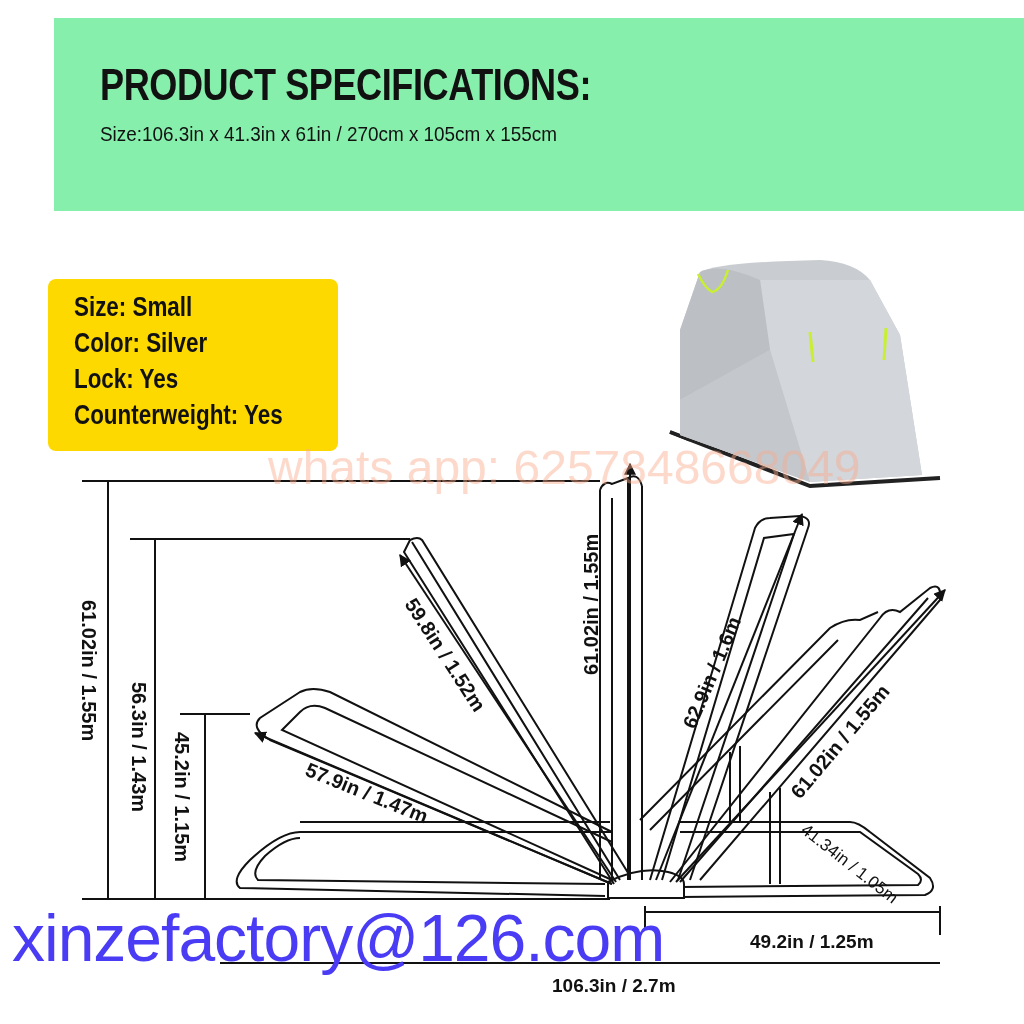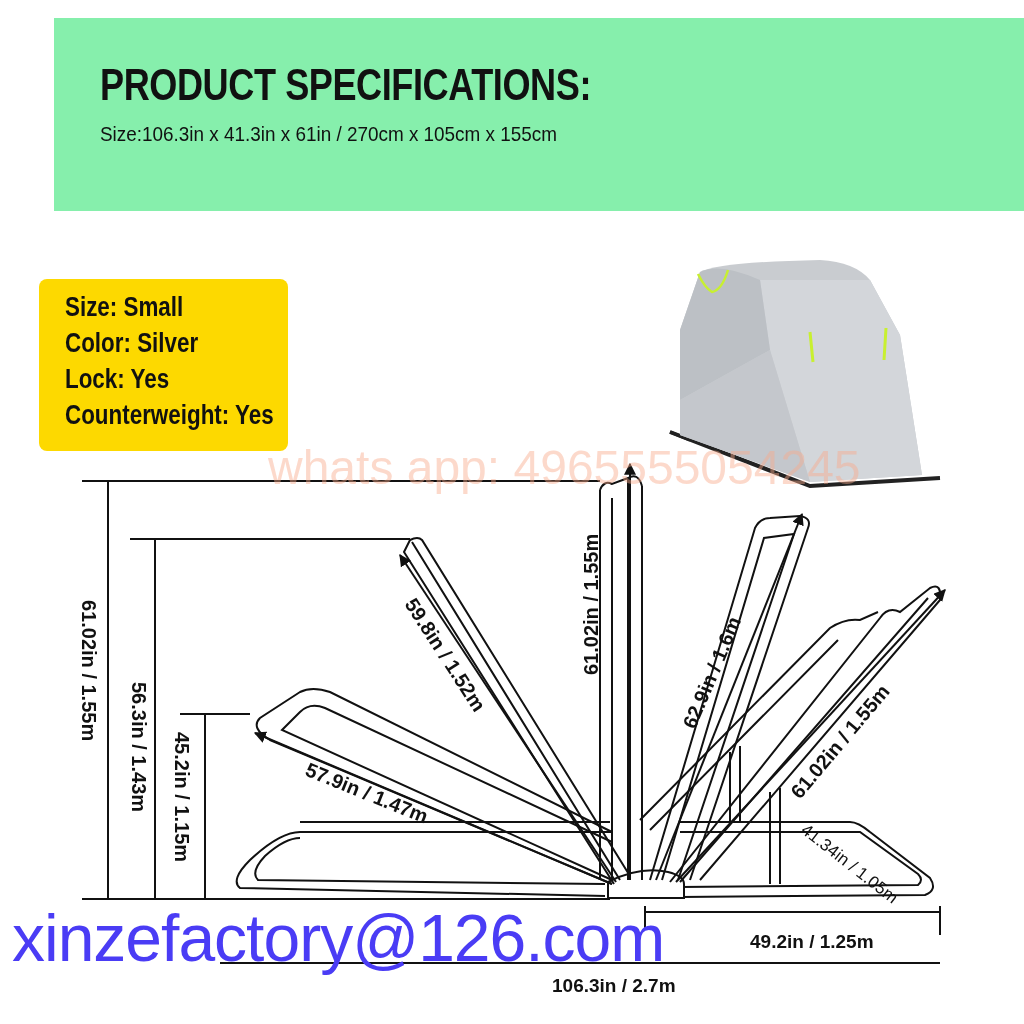--- a/index.html
+++ b/index.html
@@ -1,20 +1,20 @@
 <!DOCTYPE html>
 <html><head>
 <meta charset="utf-8">
 <style>
   html, body { margin: 0; padding: 0; }
   body { width: 1024px; height: 1024px; background: #ffffff; position: relative; overflow: hidden; font-family: "Liberation Sans", sans-serif; }
   .banner { position: absolute; left: 16px; top: 18px; width: 992px; height: 193px; background: #86efac; margin-left: 38px; }
   .banner-title { position: absolute; left: 46px; top: 42px; font-family: "Liberation Sans", sans-serif; font-weight: bold; font-size: 44px; letter-spacing: -0.5px; color: #111; transform: scaleX(0.82); transform-origin: left center; white-space: nowrap; }
   .banner-size { position: absolute; left: 46px; top: 104px; font-size: 21px; color: #111; transform: scaleX(0.9); transform-origin: left center; white-space: nowrap; }
-  .spec-box { position: absolute; left: 39px; top: 279px; width: 236px; height: 172px; background: #fdd900; border-radius: 8px; padding-left: 13px; }
+  .spec-box { position: absolute; left: 48px; top: 279px; width: 290px; height: 172px; background: #fdd900; border-radius: 8px; }
   .spec-line { position: absolute; left: 26px; font-weight: bold; font-size: 28px; color: #111; transform: scaleX(0.8); transform-origin: left center; white-space: nowrap; }
   .product { position: absolute; left: 660px; top: 250px; width: 320px; height: 270px; }
   .diagram { position: absolute; left: 0; top: 0; width: 1024px; height: 1024px; }
   .watermark { position: absolute; left: 268px; top: 440px; font-size: 48px; color: rgba(248, 170, 140, 0.45); white-space: nowrap; }
   .email { position: absolute; left: 12px; top: 900px; font-family: Liberation Sans, sans-serif; font-size: 66px; color: #4a3cf5; white-space: nowrap; letter-spacing: -1px; }
   .dim { font-family: "Liberation Sans", sans-serif; font-weight: bold; fill: #111; }
 </style>
 </head>
 <body>
 
@@ -98,15 +98,15 @@
   <text class="dim" x="0" y="0" font-size="20" transform="translate(304,775) rotate(22)">57.9in / 1.47m</text>
   <text class="dim" x="0" y="0" font-size="20" transform="translate(404,604) rotate(57)">59.8in / 1.52m</text>
   <text class="dim" x="0" y="0" font-size="20" transform="translate(598,675) rotate(-90)">61.02in / 1.55m</text>
   <text class="dim" x="0" y="0" font-size="20" transform="translate(695,730) rotate(-67)">62.9in / 1.6m</text>
   <text class="dim" x="0" y="0" font-size="20" transform="translate(800,800) rotate(-50)">61.02in / 1.55m</text>
   <text x="0" y="0" font-size="17" fill="#111" font-family="Liberation Sans, sans-serif" transform="translate(800,832) rotate(38)">41.34in / 1.05m</text>
   <text class="dim" x="750" y="948" font-size="19">49.2in / 1.25m</text>
   <text class="dim" x="552" y="992" font-size="19">106.3in / 2.7m</text>
 </svg>
 
-<div class="watermark">whats app: 4965555054245</div>
+<div class="watermark">whats app: 6257848668049</div>
 
 <div class="email">xinzefactory@126.com</div>
 
 </body></html>

